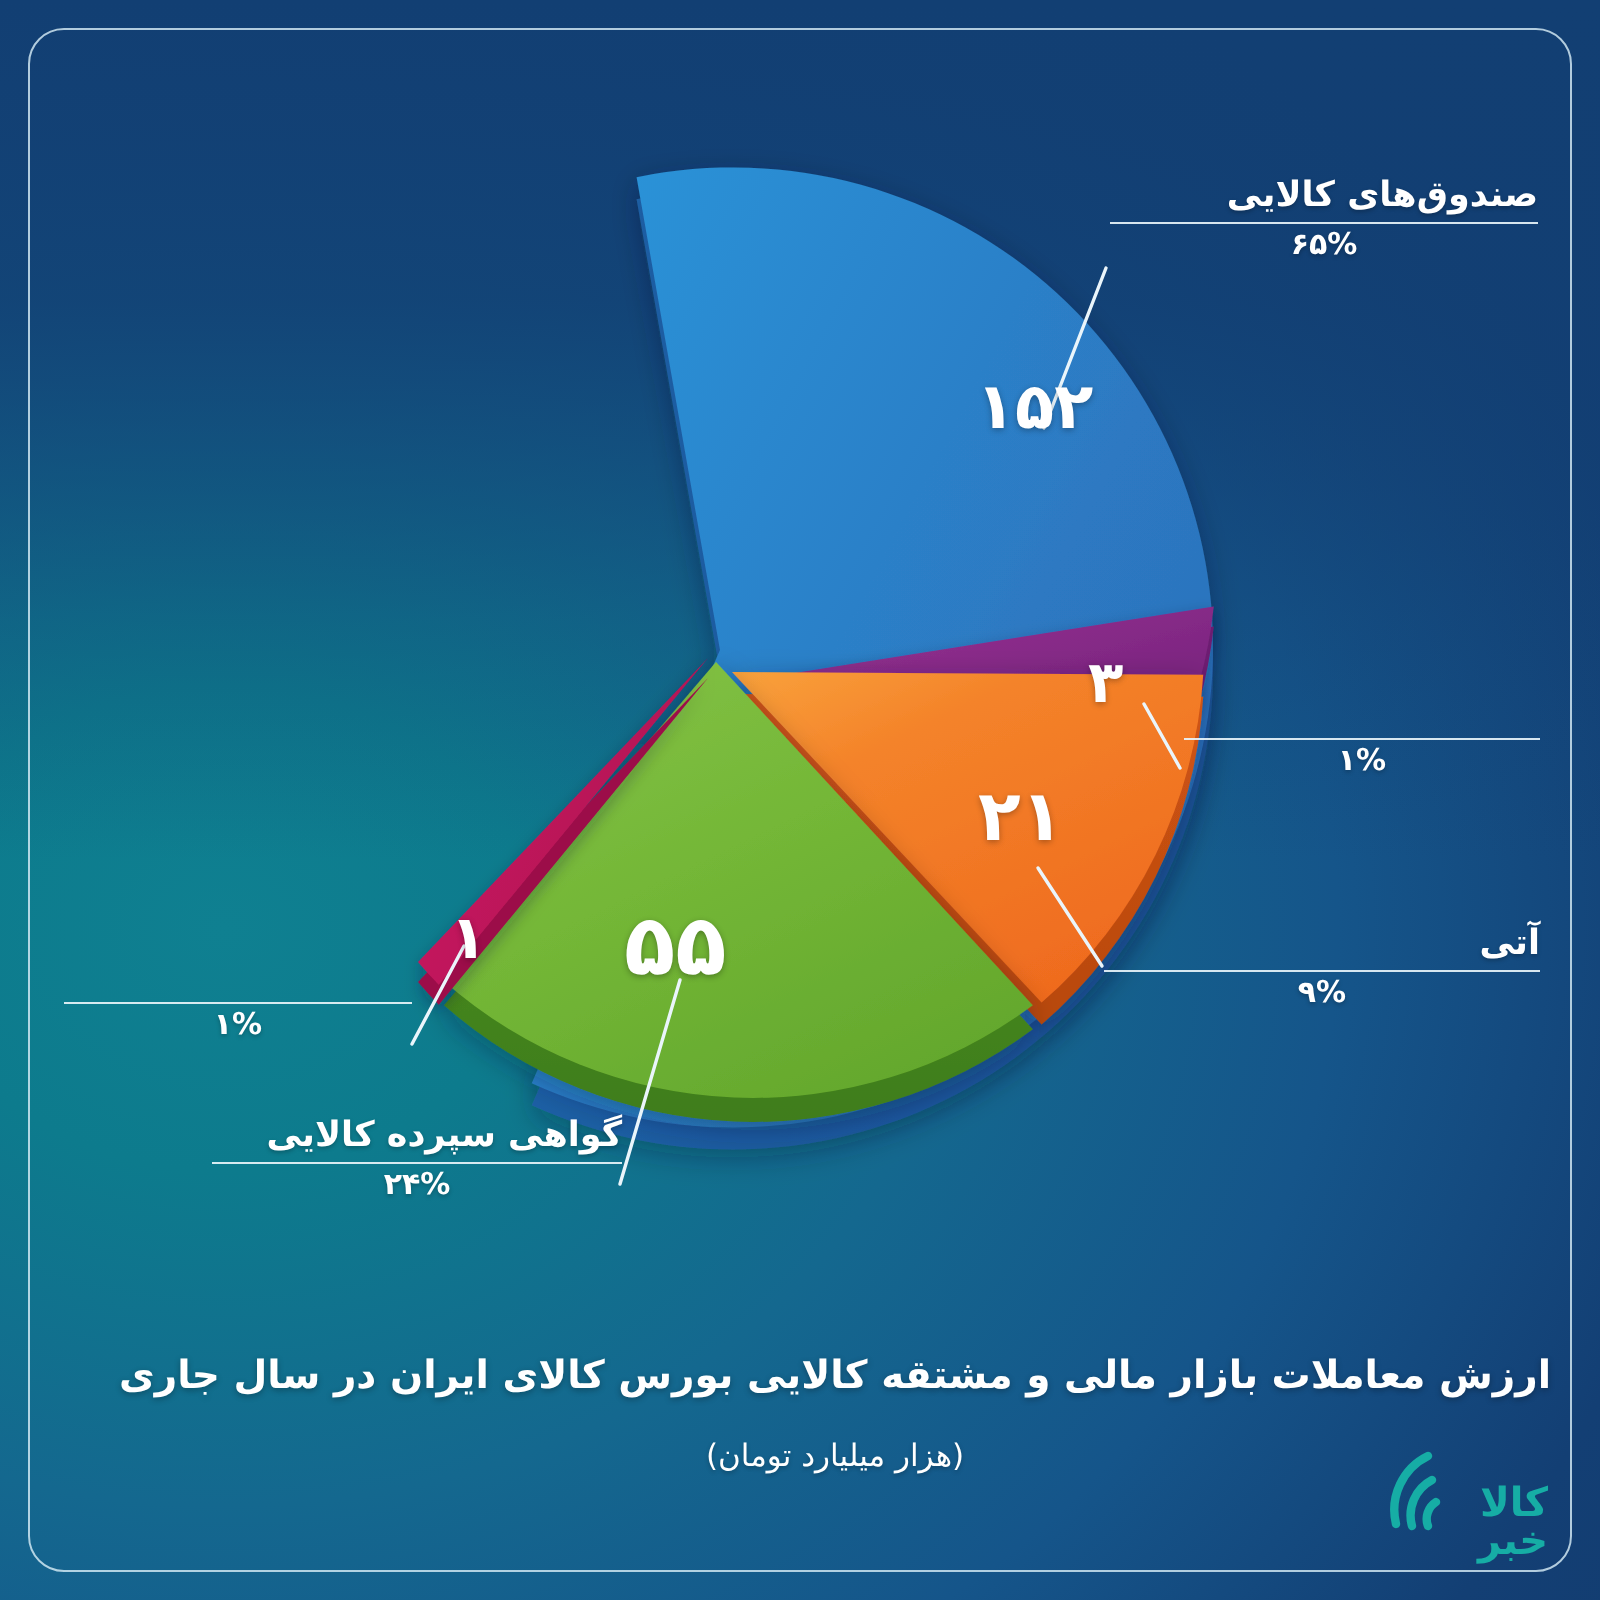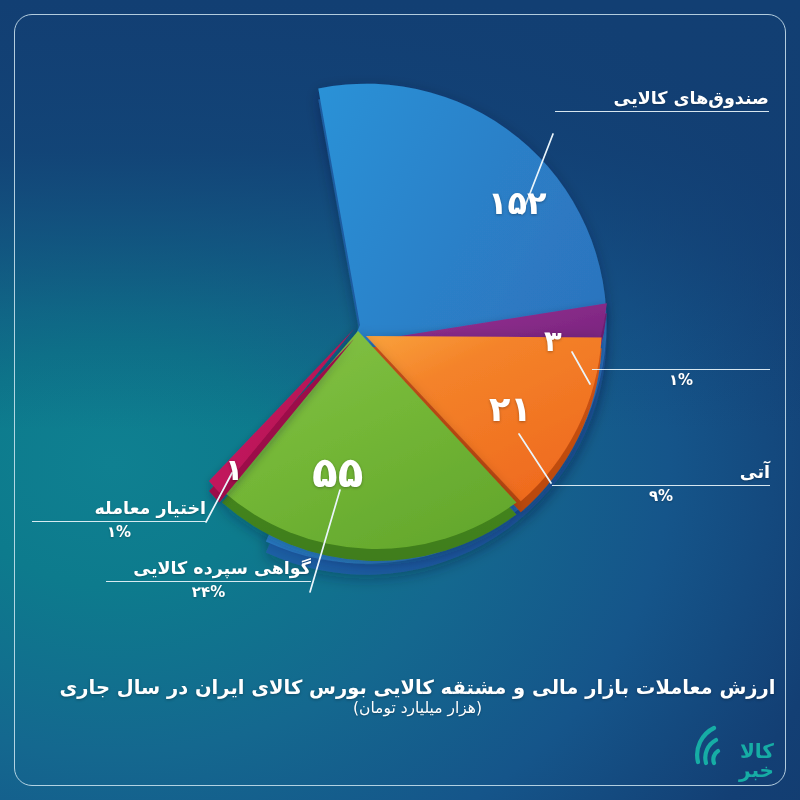--- a/index.html
+++ b/index.html
@@ -56,21 +56,21 @@
 
   
   #title-block{
     position:absolute;left:0;right:0;top:676px;text-align:center;color:#fff;padding-left:35px;
   }
   #main-title{
     font-size:19.5px;font-weight:bold;letter-spacing:.1px;
     text-shadow:0 1px 3px rgba(0,0,0,.30);
   }
   #sub-title{
-    margin-top:0;font-size:15.5px;font-weight:normal;
+    margin-top:20px;font-size:15.5px;font-weight:normal;
     text-shadow:0 1px 2px rgba(0,0,0,.25);
     text-align:center;
   }
 
   
   #watermark{
     position:absolute;right:22px;bottom:16px;
     width:108px;height:66px;opacity:.95;
   }
   #wm-text{
@@ -210,35 +210,35 @@
     <div class="slice-value" style="left:489px;top:392px;font-size:35px;">۲۱</div>
 
     <div class="slice-value" style="left:312px;top:452px;font-size:42px;">۵۵</div>
 
     <div class="slice-value" style="left:225px;top:455px;font-size:30px;">۱</div>
   </div>
 
   <div class="callout align-right" style="left:555px;top:88px;width:214px;">
     <div class="cl-name">صندوق‌های کالایی</div>
     <div class="cl-rule"></div>
+    <div class="cl-pct">۶۵%</div>
   </div>
 
   <div class="callout align-right" style="left:592px;top:366px;width:178px;">
     <div class="cl-rule"></div>
     <div class="cl-pct">۱%</div>
   </div>
 
   <div class="callout align-right" style="left:552px;top:462px;width:218px;">
     <div class="cl-name">آتی</div>
     <div class="cl-rule"></div>
     <div class="cl-pct">۹%</div>
   </div>
 
   <div class="callout align-right" style="left:32px;top:498px;width:174px;">
-    <div class="cl-name">اختیار معامله</div>
     <div class="cl-rule"></div>
     <div class="cl-pct">۱%</div>
   </div>
 
   <div class="callout align-right" style="left:106px;top:558px;width:205px;">
     <div class="cl-name">گواهی سپرده کالایی</div>
     <div class="cl-rule"></div>
     <div class="cl-pct">۲۴%</div>
   </div>
 

